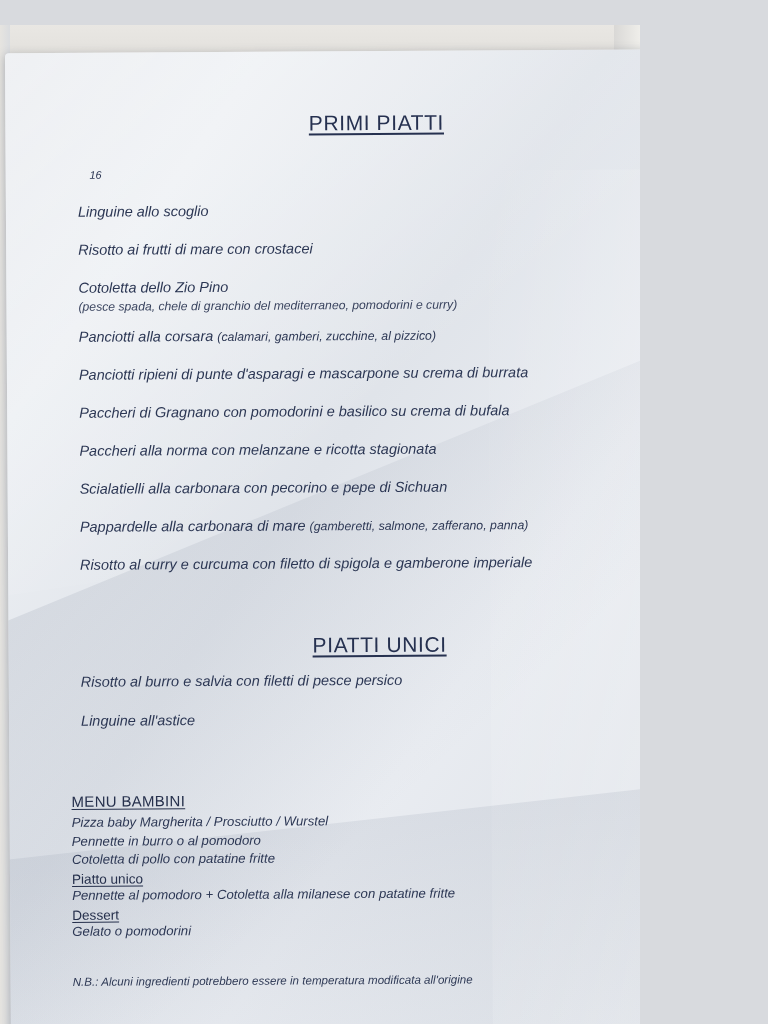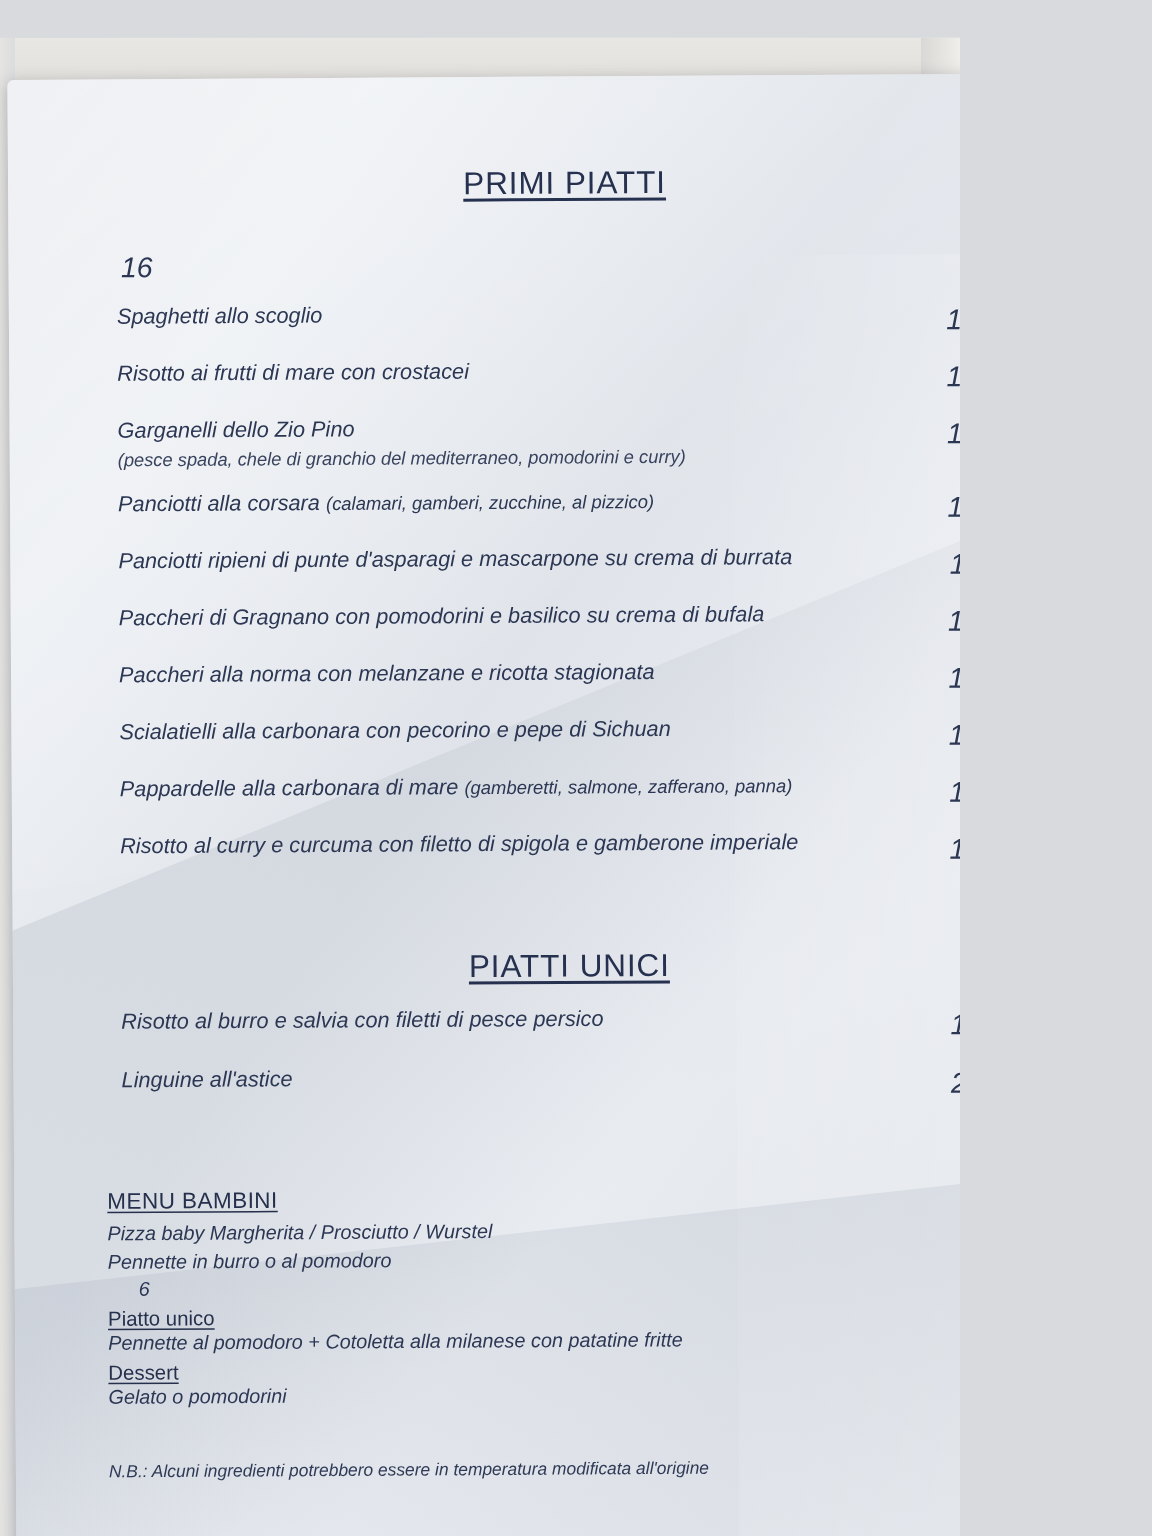--- a/index.html
+++ b/index.html
@@ -137,21 +137,21 @@
   .row .name .sub {
     display: block;
     font-size: 12.2px;
     color: #39435e;
   }
   .row .name .inline-sub {
     font-size: 12.3px;
   }
   .row .price {
     font-style: italic;
-    font-size: 19px;
+    font-size: 11px;
     color: #2c3754;
     min-width: 30px;
     text-align: right;
     transform: translateY(4px);
   }
 
   .row-primi { height: 37px; }
   .row-primi.tall { height: 48px; }
 
   .row-unici { height: 38px; }
@@ -222,32 +222,32 @@
 
       <div class="section-title st-primi">PRIMI PIATTI</div>
 
       <div class="list list-primi">
 
         <div class="row row-primi">
           <div class="price">16</div>
         </div>
 
         <div class="row row-primi">
-          <div class="name">Spaghetti allo scoglio</div>
+          <div class="name">Linguine allo scoglio</div>
           <div class="price">16</div>
         </div>
 
         <div class="row row-primi">
           <div class="name">Risotto ai frutti di mare con crostacei</div>
           <div class="price">15</div>
         </div>
 
         <div class="row row-primi tall">
           <div class="name">
-            <span>Garganelli dello Zio Pino</span>
+            <span>Cotoletta dello Zio Pino</span>
             <span class="sub">(pesce spada, chele di granchio del mediterraneo, pomodorini e curry)</span>
           </div>
           <div class="price">15</div>
         </div>
 
         <div class="row row-primi">
           <div class="name">
             <span>Panciotti alla corsara </span><span class="inline-sub">(calamari, gamberi, zucchine, al pizzico)</span>
           </div>
           <div class="price">15</div>
@@ -304,20 +304,21 @@
 
         <div class="kids-row">
           <span>Pizza baby Margherita / Prosciutto / Wurstel</span>
           <span class="kprice">4</span>
         </div>
         <div class="kids-row">
           <span>Pennette in burro o al pomodoro</span>
           <span class="kprice">4</span>
         </div>
         <div class="kids-row">
+          <span>Cotoletta di pollo con patatine fritte</span>
           <span class="kprice">6</span>
         </div>
 
         <div class="kids-sub">Piatto unico</div>
 
         <div class="kids-row">
           <span>Pennette al pomodoro + Cotoletta alla milanese con patatine fritte</span>
           <span class="kprice">9</span>
         </div>
 

